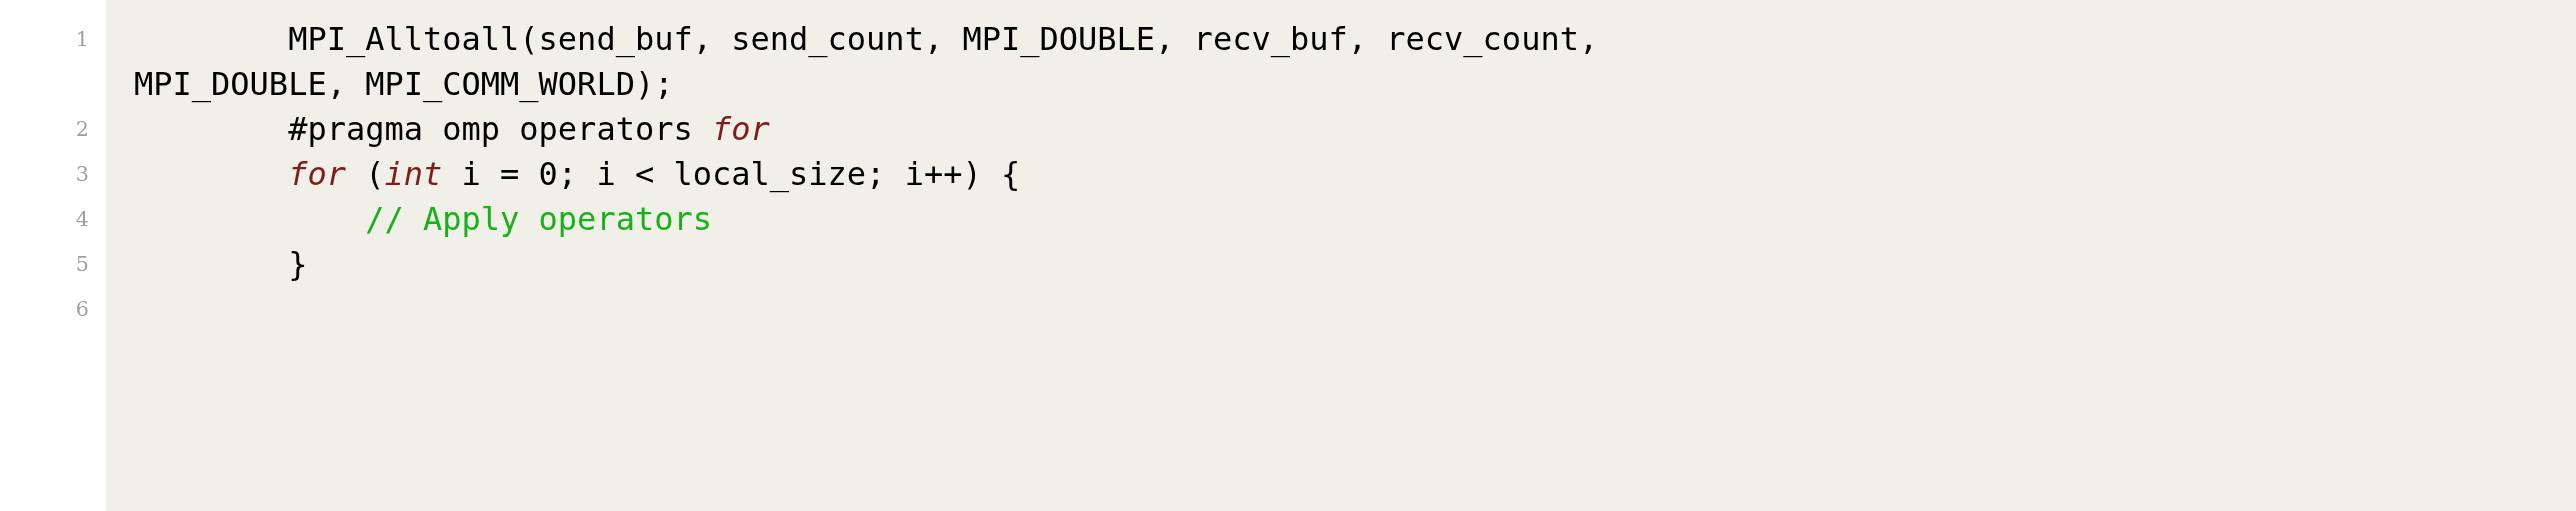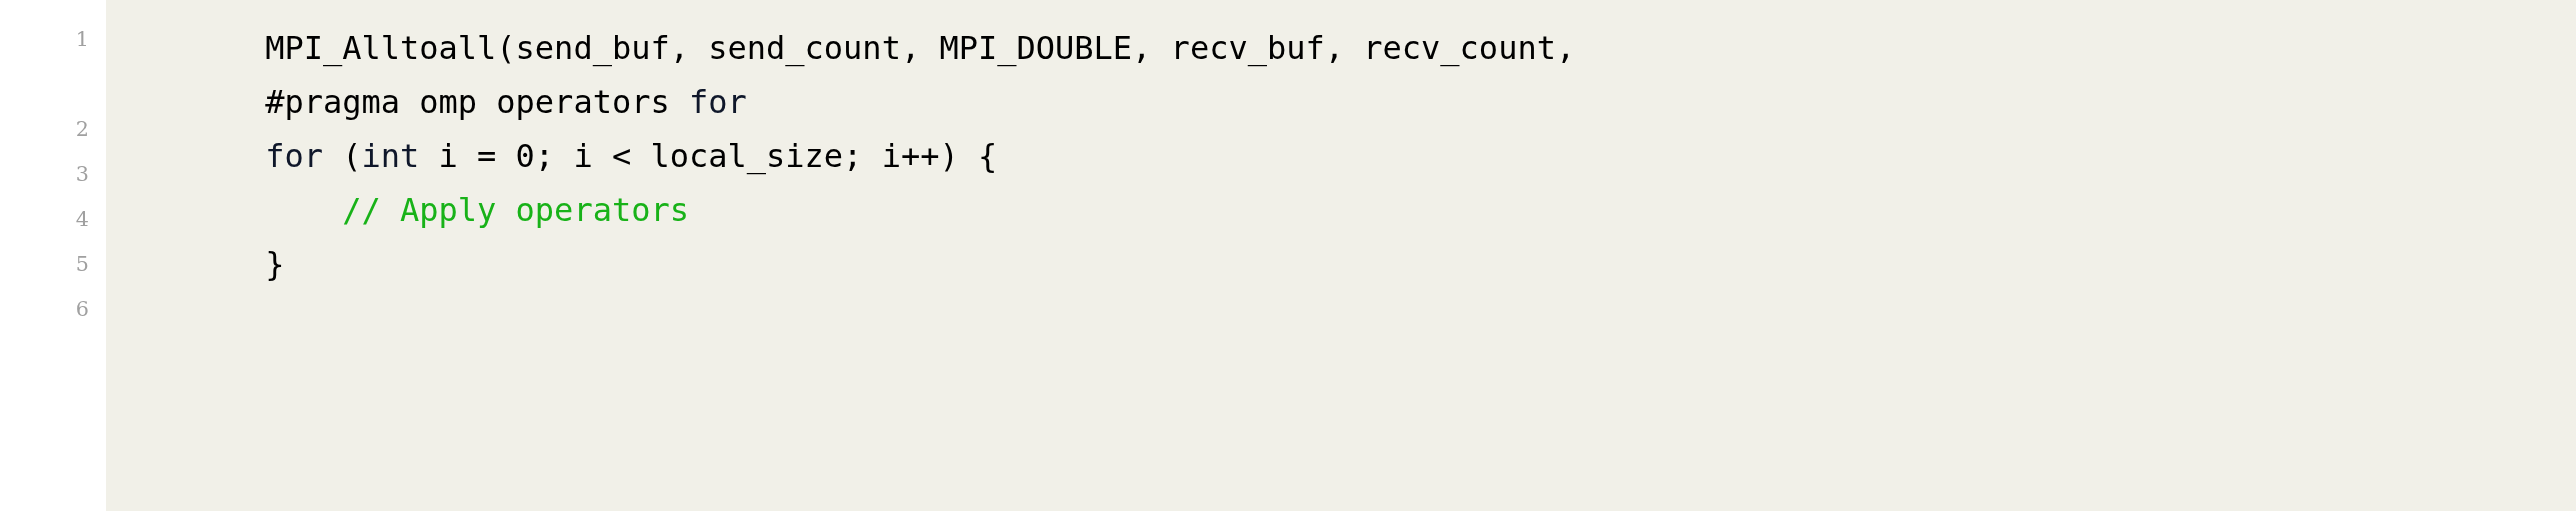--- a/index.html
+++ b/index.html
@@ -63,26 +63,26 @@
     top: 17px;
     width: 106px;
   }
   .gutter-row {
     height: 45px;
   }
   .gutter-row.wrap {
     height: 45px;
   }
   .code-text {
-    padding-left: 5px;
+    padding-left: 28px;
     display: block;
-    margin-top: 9px;
   }
   .kw {
-    color: #0f172a;
+    color: #7f1d1d;
+    font-style: italic;
   }
   .cmt {
     color: #18b218;
   }
   .plain {
     color: #000000;
   }
 </style>
 </head>
 <body>
@@ -109,20 +109,21 @@
         </div>
         <div class="gutter-row">
           <div class="lineno">6</div>
         </div>
       </div>
   </div>
 
   <div class="code-pane">
     <div id="code-rows">
         <div class="row"><span class="code-text"><span class="plain">        MPI_Alltoall(send_buf, send_count, MPI_DOUBLE, recv_buf, recv_count,</span></span></div>
+        <div class="row"><span class="code-text"><span class="plain">MPI_DOUBLE, MPI_COMM_WORLD);</span></span></div>
         <div class="row"><span class="code-text"><span class="plain">        #pragma omp operators </span><span class="kw">for</span></span></div>
         <div class="row"><span class="code-text"><span class="plain">        </span><span class="kw">for</span><span class="plain"> (</span><span class="kw">int</span><span class="plain"> i = 0; i &lt; local_size; i++) {</span></span></div>
         <div class="row"><span class="code-text"><span class="plain">            </span><span class="cmt">// Apply operators</span></span></div>
         <div class="row"><span class="code-text"><span class="plain">        }</span></span></div>
         <div class="row"><span class="code-text"><span class="plain"></span></span></div>
       </div>
   </div>
 
 </div>
 

